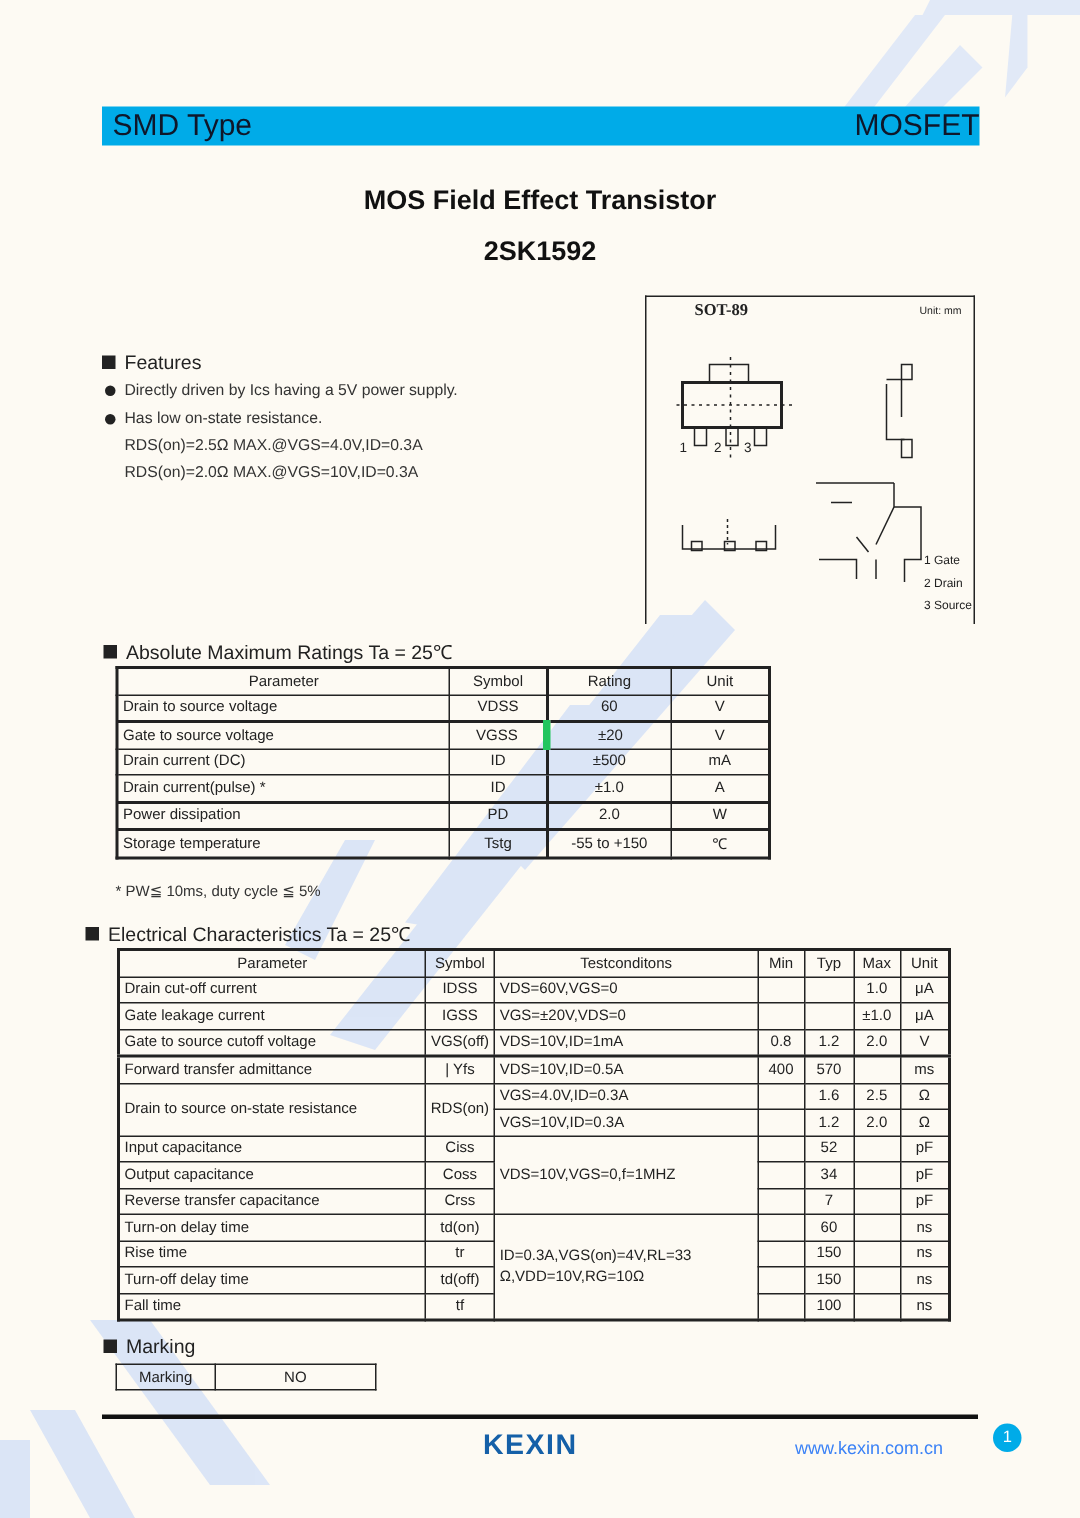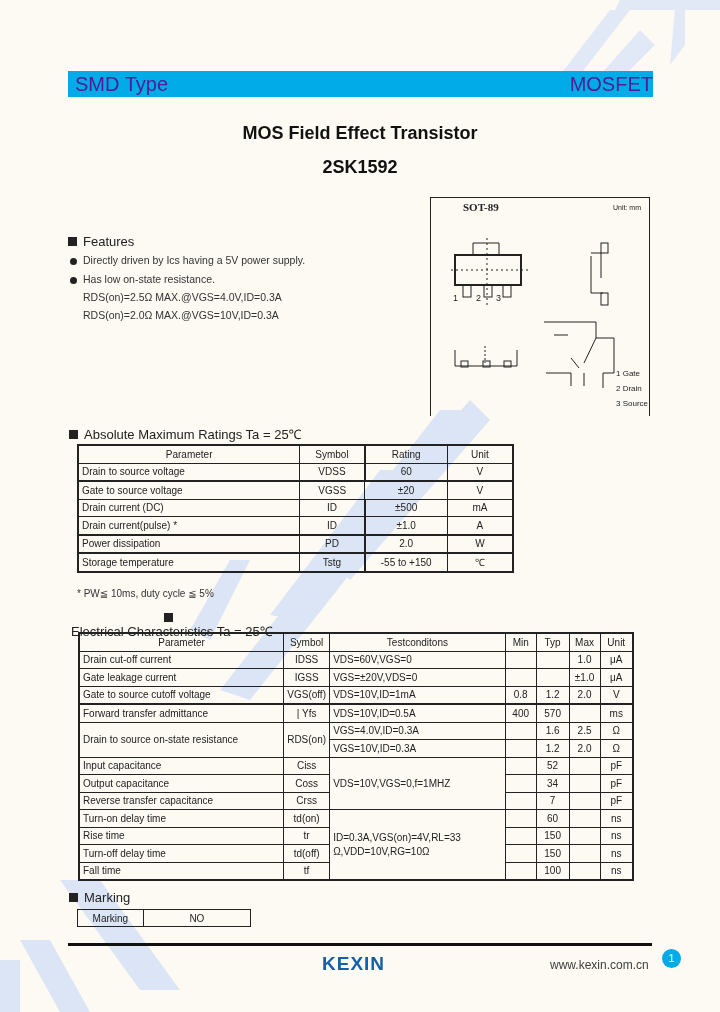--- a/index.html
+++ b/index.html
@@ -5,21 +5,21 @@
   html, body { margin: 0; padding: 0; }
   body {
     width: 720px; height: 1012px; position: relative; overflow: hidden;
     background: #fdfaf3;
     font-family: "Liberation Sans", sans-serif;
     color: #222;
   }
   .wm { position: absolute; pointer-events: none; }
   .header-bar {
     position: absolute; left: 68px; top: 71px; width: 585px; height: 26px;
-    background: #00abe8; color: #4c1d95; display: flex; justify-content: space-between;
+    background: #00abe8; color: #0f172a; display: flex; justify-content: space-between;
     align-items: center; font-size: 20px; padding: 0 0 0 7px; box-sizing: border-box;
   }
   .header-bar span:last-child { padding-right: 0; }
   .title { position: absolute; left: 0; width: 720px; text-align: center; font-weight: bold; color: #111; }
   .t1 { top: 123px; font-size: 18px; }
   .t2 { top: 157px; font-size: 18px; }
   .sec { position: absolute; font-size: 13px; color: #222; display: flex; align-items: center; }
   .sq { display: inline-block; width: 9px; height: 9px; background: #222; margin-right: 6px; }
   .feat { position: absolute; left: 70px; font-size: 10.5px; color: #333; }
   .feat .dot { display: inline-block; width: 7px; height: 7px; border-radius: 50%; background: #222; margin-right: 6px; vertical-align: middle; }
@@ -29,21 +29,21 @@
   .c { text-align: center; }
   .abs { left: 77px; top: 444px; width: 437px; border: 2px solid #222; }
   .abs td, .abs th { height: 16.5px; }
   .elec { left: 78px; top: 632px; width: 556px; border: 2px solid #222; }
   .elec td, .elec th { height: 16.5px; }
   .note { position: absolute; left: 77px; top: 588px; font-size: 10px; color: #333; }
   .mark { left: 77px; top: 909px; width: 174px; border: 1.5px solid #222; }
   .mark td { height: 16px; }
   .footer-line { position: absolute; left: 68px; top: 943px; width: 584px; height: 3px; background: #111; }
   .logo { position: absolute; left: 322px; top: 953px; font-size: 19px; font-weight: bold; color: #1560a8; letter-spacing: 1px; }
-  .url { position: absolute; left: 530px; top: 958px; font-size: 12px; color: #404040; margin-left: 20px; }
+  .url { position: absolute; left: 530px; top: 958px; font-size: 12px; color: #3b82f6; }
   .pagenum { position: absolute; left: 662px; top: 949px; width: 19px; height: 19px; border-radius: 50%; background: #00abe8; color: #fff; font-size: 11px; text-align: center; line-height: 19px; }
 </style>
 </head>
 <body>
 
 <svg class="wm" width="720" height="1012" style="left:0;top:0;">
   <g fill="#dfe8f8" opacity="0.9">
     <polygon points="620,0 720,0 720,10 615,10"></polygon>
     <polygon points="610,10 630,10 580,75 560,75"></polygon>
     <polygon points="640,30 655,45 615,85 600,75"></polygon>
@@ -141,21 +141,21 @@
   </tr>
   <tr>
         <td>Drain to source voltage</td>
         <td class="c">VDSS</td>
         <td class="c" style="border-left:2px solid #222">60</td>
         <td class="c">V</td>
       </tr>
   <tr style="border-top:2px solid #222">
         <td>Gate to source voltage</td>
         <td class="c">VGSS</td>
-        <td class="c" style="border-left:1px solid #22c55e">±20</td>
+        <td class="c" style="border-left:5px solid #22c55e">±20</td>
         <td class="c">V</td>
       </tr>
   <tr>
         <td>Drain current (DC)</td>
         <td class="c">ID</td>
         <td class="c" style="border-left:2px solid #222">±500</td>
         <td class="c">mA</td>
       </tr>
   <tr>
         <td>Drain current(pulse) *</td>
@@ -172,21 +172,21 @@
   <tr style="border-top:2px solid #222">
         <td>Storage temperature</td>
         <td class="c">Tstg</td>
         <td class="c" style="border-left:2px solid #222">-55 to +150</td>
         <td class="c">℃</td>
       </tr>
 </tbody>
   </table>
 <div class="note">* PW≦ 10ms, duty cycle ≦ 5%</div>
 
-<div class="sec" style="left:71px;top:613px;flex-direction:column;">
+<div class="sec" style="left:57px;top:613px;">
   <span class="sq"></span>
   <span>Electrical Characteristics Ta = 25℃</span>
 </div>
 <table class="elec">
   <colgroup>
       <col style="width:206px">
       <col style="width:46px">
       <col style="width:176px">
       <col style="width:31px">
       <col style="width:33px">

